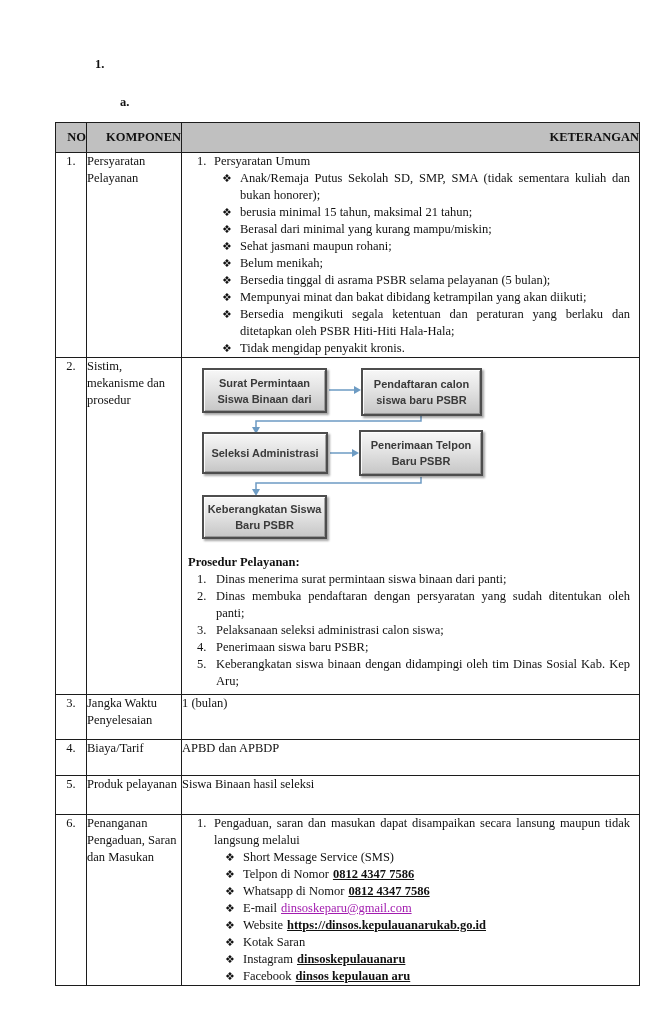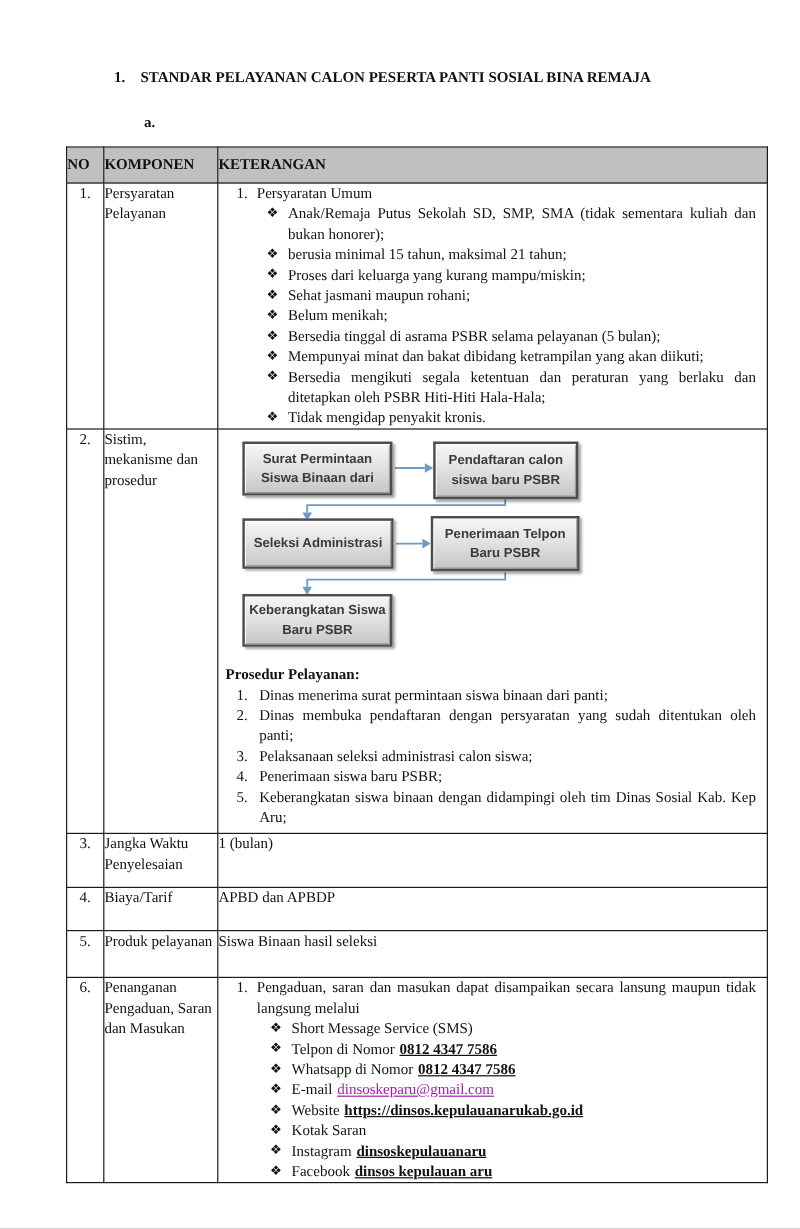--- a/index.html
+++ b/index.html
@@ -37,21 +37,21 @@
   .main-table col.c-ket{width:458px;}
   .main-table th,.main-table td{
     border:1px solid #1c1c1c;
     vertical-align:top;
     padding:0;
   }
   .main-table th{
     background:#c0c0c0;
     height:29px;
     font-weight:bold;
-    text-align:left;
+    text-align:right;
     vertical-align:middle;
   }
   .no-cell{text-align:center;padding-top:3px;}
   .komp-cell{padding:3px 3px 0 6px;}
   .ket-cell{padding:3px 0 0 0;}
   .val-cell{padding:3px 0 0 16px;}
   
   .row-1 td{height:195px;}
   .row-2 td{height:336px;}
   .row-3 td{height:44px;}
@@ -103,21 +103,20 @@
   .flow-svg{position:absolute;left:0;top:0;width:458px;height:174px;}
   .proc-title{padding-left:6px;margin-top:12px;}
 </style>
 </head>
 <body>
 
 <div class="page">
 
   <div class="doc-title">
     <span class="t-num">1.</span>
-    <span>STANDAR PELAYANAN CALON PESERTA PANTI SOSIAL BINA REMAJA</span>
   </div>
 
   <div class="doc-subtitle">
     <span class="t-num">a.</span>
   </div>
 
   <table class="main-table">
     <colgroup>
         <col class="c-no">
         <col class="c-komp">
@@ -143,21 +142,21 @@
           <div class="bullet-item">
               <span class="m">❖</span>
               <span class="t just">Anak/Remaja Putus Sekolah SD, SMP, SMA (tidak sementara kuliah dan bukan honorer);</span>
             </div>
           <div class="bullet-item">
               <span class="m">❖</span>
               <span class="t just">berusia minimal 15 tahun, maksimal 21 tahun;</span>
             </div>
           <div class="bullet-item">
               <span class="m">❖</span>
-              <span class="t just">Proses dari keluarga yang kurang mampu/miskin;</span>
+              <span class="t just">Berasal dari minimal yang kurang mampu/miskin;</span>
             </div>
           <div class="bullet-item">
               <span class="m">❖</span>
               <span class="t just">Sehat jasmani maupun rohani;</span>
             </div>
           <div class="bullet-item">
               <span class="m">❖</span>
               <span class="t just">Belum menikah;</span>
             </div>
           <div class="bullet-item">

